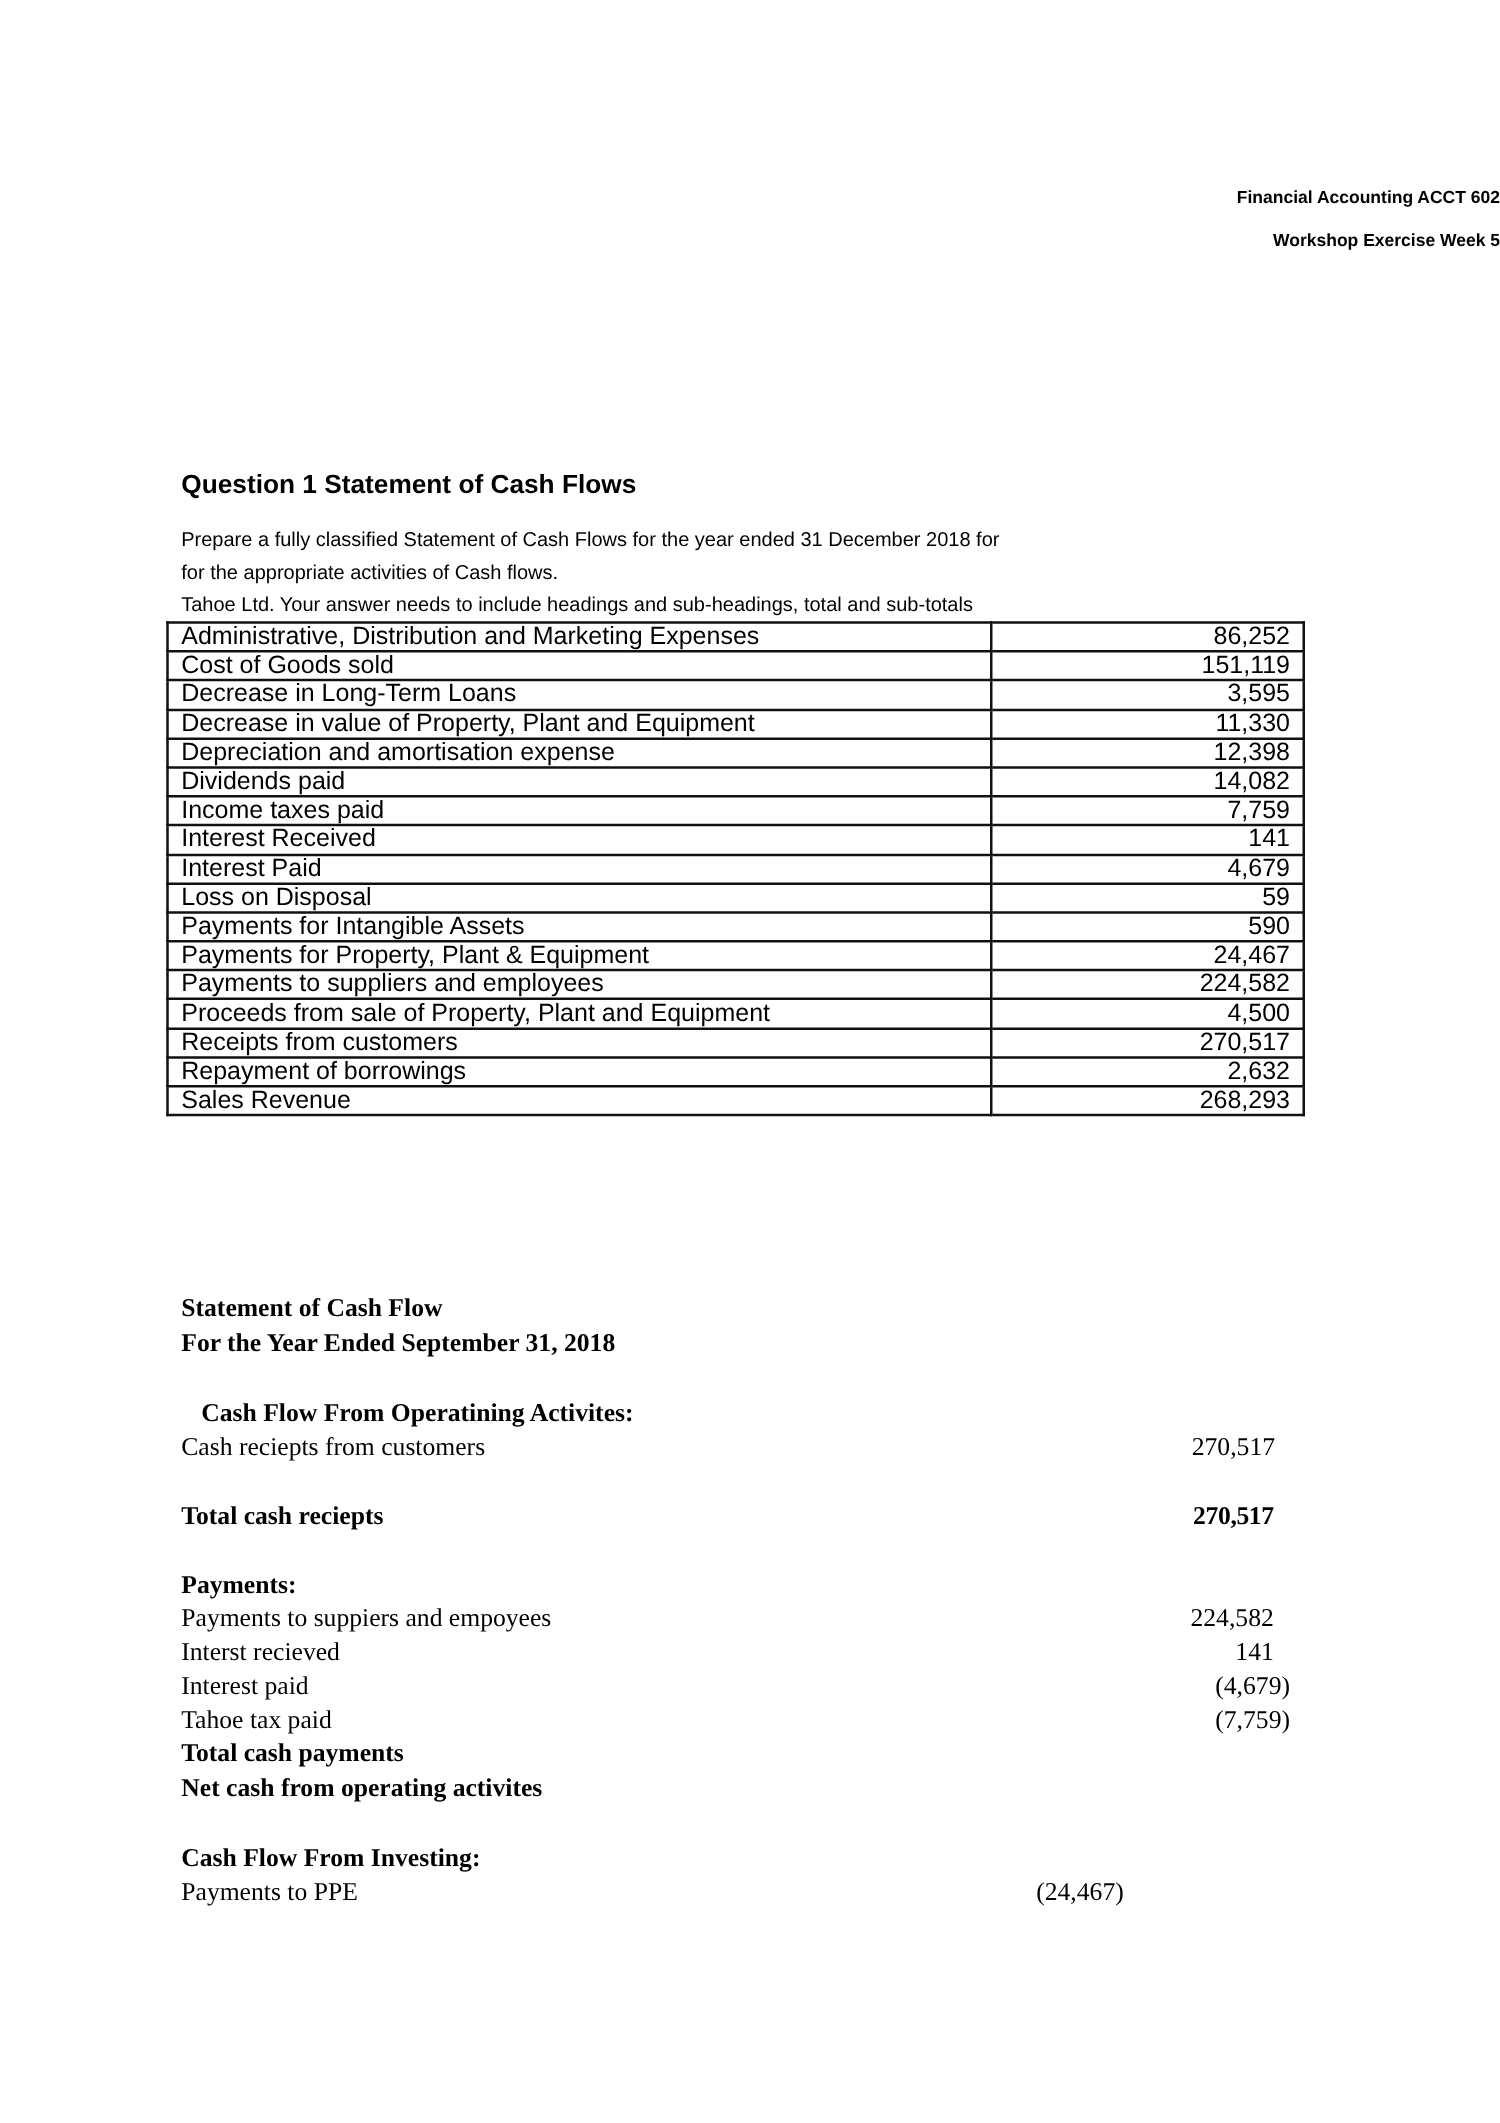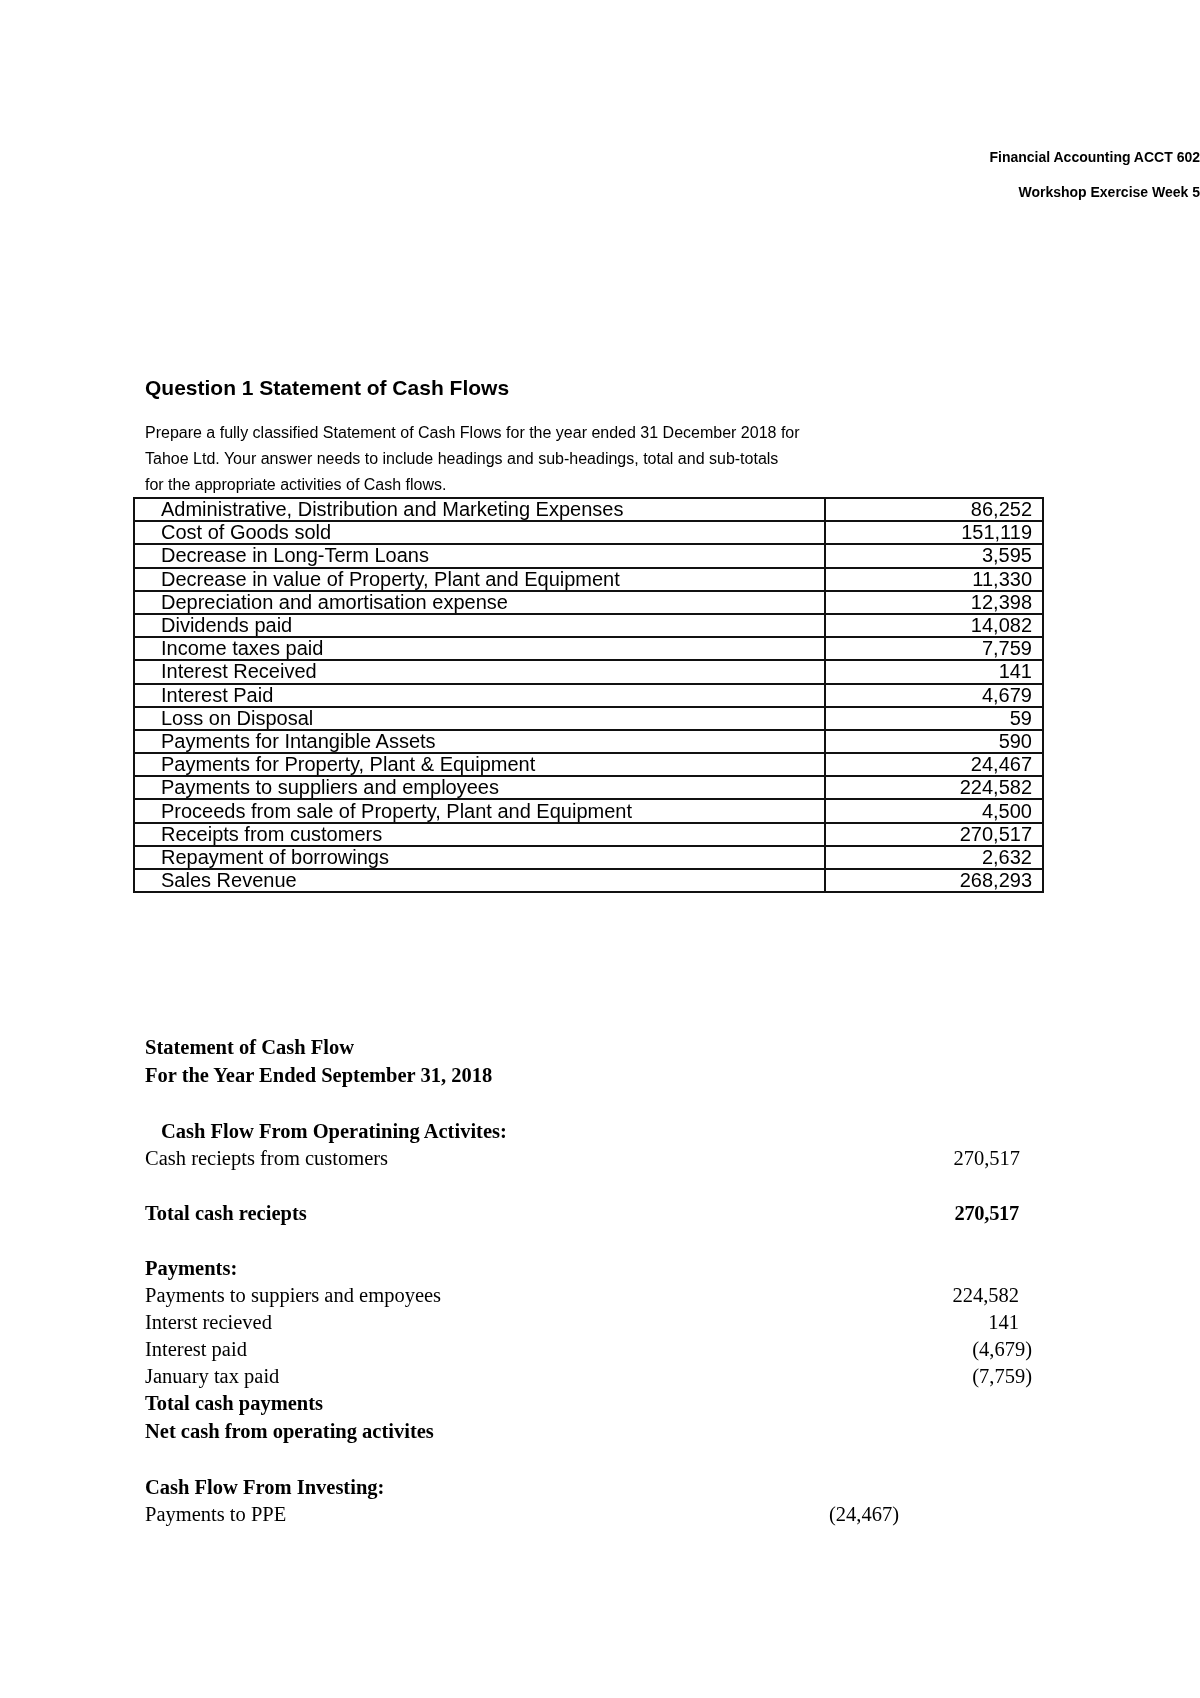--- a/index.html
+++ b/index.html
@@ -6,40 +6,40 @@
   body { width: 1200px; height: 1698px; position: relative; overflow: hidden; color: #000; }
   .sans { font-family: "Liberation Sans", "DejaVu Sans", sans-serif; }
   .serif { font-family: "Liberation Serif", "DejaVu Serif", serif; }
   .abs { position: absolute; white-space: nowrap; }
   .title { left: 0; width: 1200px; text-align: right; font-weight: bold; font-size: 14px; }
   .q-heading { left: 145px; top: 376px; font-weight: bold; font-size: 21px; }
   .intro { left: 145px; top: 420px; font-size: 16px; line-height: 26px; white-space: normal; width: 920px; }
   .intro div { white-space: nowrap; }
 
   table.given { position: absolute; left: 133px; top: 497px; width: 911px; border-collapse: collapse; font-size: 20px; }
-  table.given td { border: 2px solid #111; height: 21.2px; padding: 0 26px; line-height: 21px; }
+  table.given td { border: 2px solid #111; height: 21.2px; padding: 0 10px; line-height: 21px; }
   table.given td.label { width: 637px; text-align: left; }
   table.given td.val { text-align: right; padding-right: 10px; }
 
   .stmt { font-size: 20.5px; }
   .stmt .b { font-weight: bold; }
   .lbl { left: 145px; }
   .num-r { text-align: right; }
 </style>
 </head>
 <body>
 
 <div class="abs sans title" style="top:149px;">Financial Accounting ACCT 602</div>
 <div class="abs sans title" style="top:184px;">Workshop Exercise Week 5</div>
 
 <div class="abs sans q-heading">Question 1 Statement of Cash Flows</div>
 <div class="abs sans intro">
   <div>Prepare a fully classified Statement of Cash Flows for the year ended 31 December 2018 for</div>
+  <div>for the appropriate activities of Cash flows.</div>
   <div>Tahoe Ltd.  Your answer needs to include headings and sub-headings, total and sub-totals</div>
-  <div>for the appropriate activities of Cash flows.</div>
 </div>
 
 <table class="given sans">
   <tbody>
     <tr>
         <td class="label">Administrative, Distribution and Marketing Expenses</td>
         <td class="val">86,252</td>
       </tr>
     <tr>
         <td class="label">Cost of Goods sold</td>
@@ -123,21 +123,21 @@
 
   <div class="abs lbl" style="top:1284px;">Payments to suppiers and empoyees</div>
   <div class="abs num-r" style="top:1284px; right:181px;">224,582</div>
 
   <div class="abs lbl" style="top:1311px;">Interst recieved</div>
   <div class="abs num-r" style="top:1311px; right:181px;">141</div>
 
   <div class="abs lbl" style="top:1338px;">Interest paid</div>
   <div class="abs num-r" style="top:1338px; right:168px;">(4,679)</div>
 
-  <div class="abs lbl" style="top:1365px;">January tax paid</div>
+  <div class="abs lbl" style="top:1365px;">Tahoe tax paid</div>
   <div class="abs num-r" style="top:1365px; right:168px;">(7,759)</div>
 
   <div class="abs lbl b" style="top:1392px;">Total cash payments</div>
   <div class="abs lbl b" style="top:1420px;">Net cash from operating activites</div>
 
   <div class="abs lbl b" style="top:1476px;">Cash Flow From Investing:</div>
   <div class="abs lbl" style="top:1503px;">Payments to PPE</div>
   <div class="abs num-r" style="top:1503px; right:301px;">(24,467)</div>
 </div>
 

